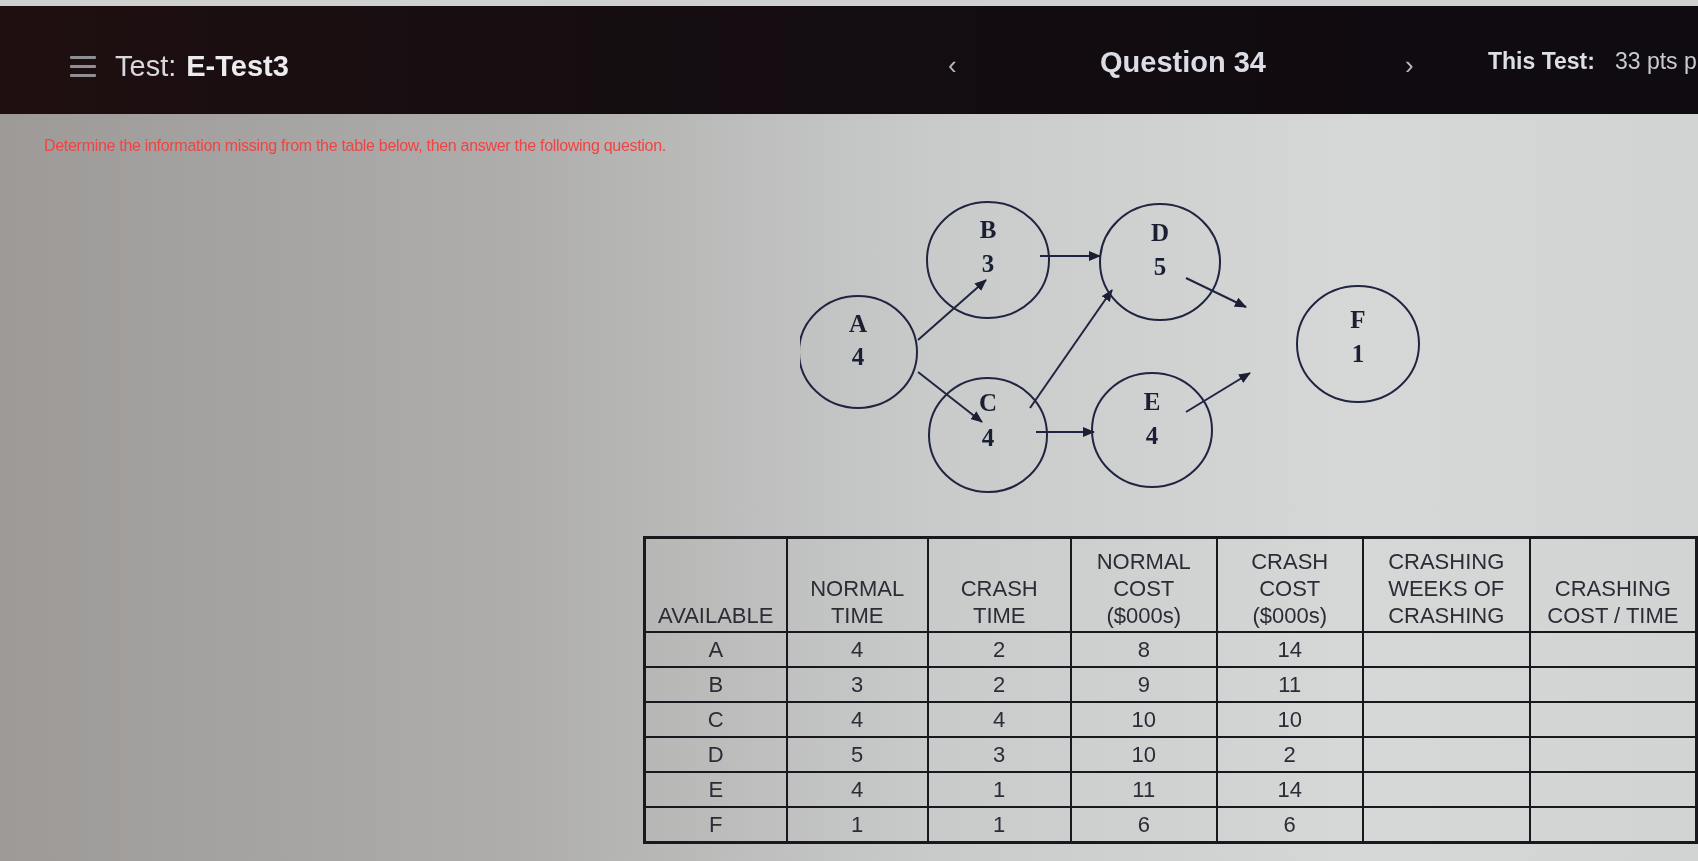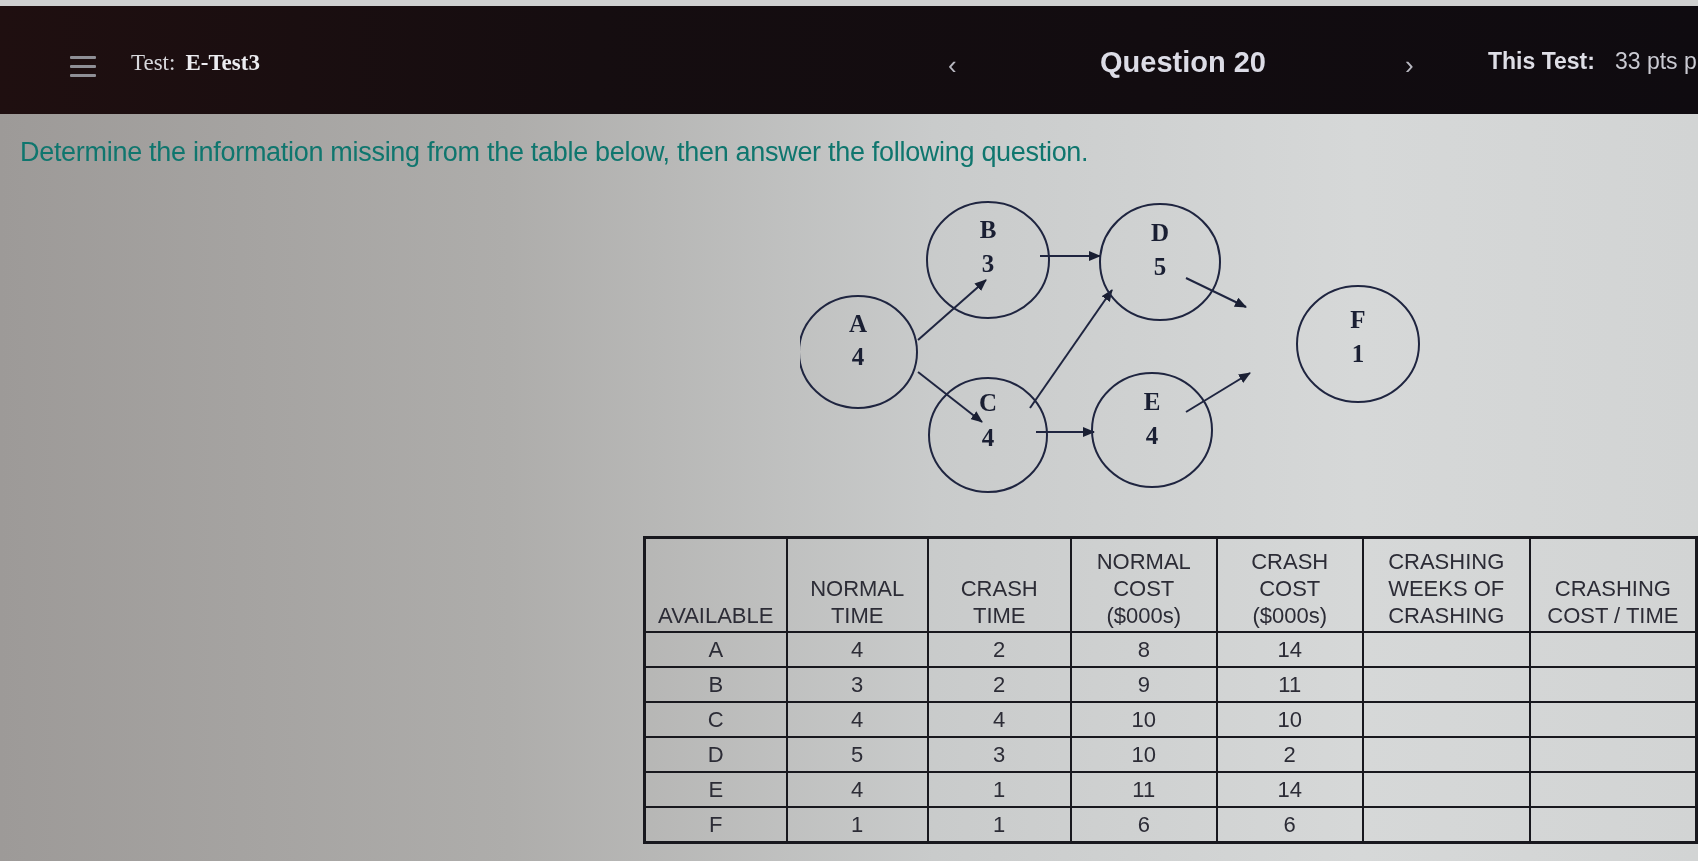--- a/index.html
+++ b/index.html
@@ -9,31 +9,31 @@
     background: linear-gradient(90deg, #9d9a98 0%, #aeadab 30%, #c9cbcb 55%, #d6d8d8 80%, #d2d4d4 100%);
     position: relative;
   }
   .topstrip { position:absolute; left:0; top:0; width:1698px; height:6px; background:#cfd0d0; }
   .header {
     position:absolute; left:0; top:6px; width:1698px; height:108px;
     background: linear-gradient(90deg, #1f0f10 0%, #150d10 35%, #0f0b10 100%);
   }
   .menu-icon { position:absolute; left:70px; top:50px; width:26px; height:22px; cursor:pointer; }
   .menu-icon span { display:block; height:3px; background:#8f8f96; margin-bottom:6px; border-radius:1px; }
-  .test-label { position:absolute; left:131px; top:44px; font-size:23px; color:#d8d8dc;font-family:Liberation Serif, serif; }
+  .test-label { position:absolute; left:115px; top:44px; font-size:29px; color:#d8d8dc; }
   .test-label .prefix { font-weight:normal; margin-right:10px; }
   .test-label .name { font-weight:bold; color:#ececf0; }
   .prev-btn, .next-btn { position:absolute; top:44px; font-size:26px; color:#b8b8c0; cursor:pointer; }
   .prev-btn { left:948px; }
   .next-btn { left:1405px; }
   .question-title { position:absolute; left:1100px; top:40px; font-size:29px; font-weight:bold; color:#dcdce6; }
   .score { position:absolute; left:1488px; top:42px; font-size:23px; color:#cacad2; white-space:nowrap; }
   .score .lbl { font-weight:bold; color:#dedee6; margin-right:20px; }
   .prompt {
-    position:absolute; left:20px; top:137px; font-size:27px; color:#0f766e;
+    position:absolute; left:44px; top:137px; font-size:16px; color:#ef4444;
     letter-spacing:-0.3px;
   }
   .diagram { position:absolute; left:800px; top:190px; }
   .crash-table {
     position:absolute; left:643px; top:536px;
     border-collapse: collapse;
     border: 3px solid #18181e;
   }
   .crash-table th, .crash-table td {
     border: 2px solid #18181e;
@@ -54,21 +54,21 @@
 <div class="header">
   <div class="menu-icon">
     <span></span>
       <span></span>
       <span></span>
   </div>
   <div class="test-label">
     <span class="prefix">Test:</span><span class="name">E-Test3</span>
   </div>
   <div class="prev-btn">‹</div>
-  <div class="question-title">Question 20</div>
+  <div class="question-title">Question 34</div>
   <div class="next-btn">›</div>
   <div class="score">
     <span class="lbl">This Test:</span><span>33 pts p</span>
   </div>
 </div>
 
 <div class="prompt">Determine the information missing from the table below, then answer the following question.</div>
 
 <svg class="diagram" width="740" height="310" viewBox="0 0 740 310">
   <defs>

